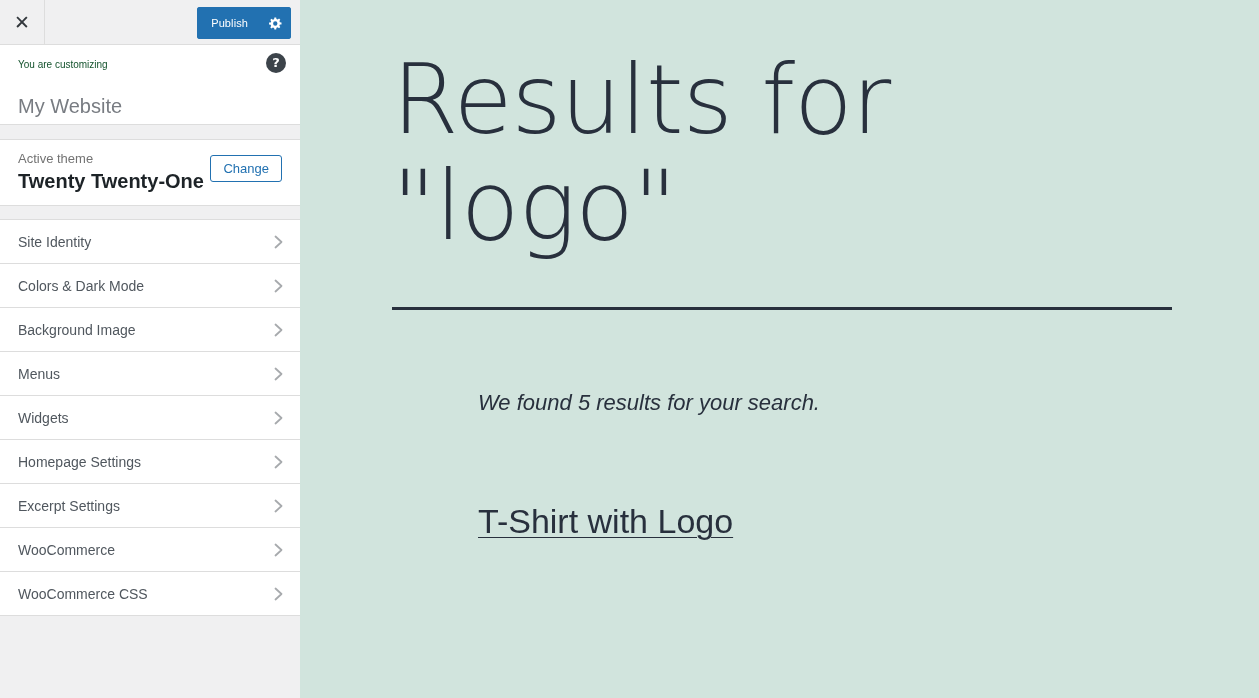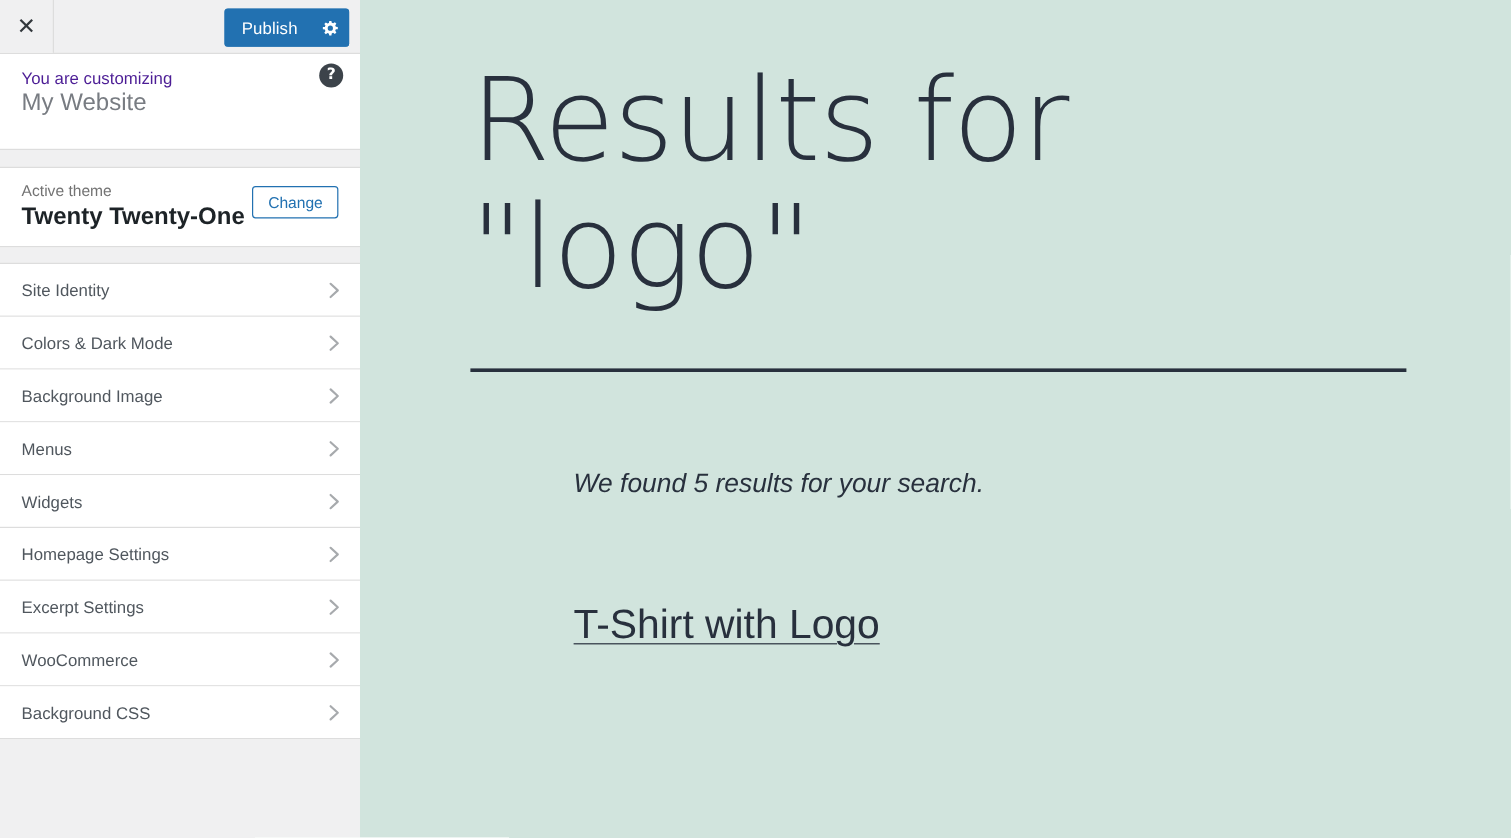--- a/index.html
+++ b/index.html
@@ -64,21 +64,21 @@
     display: flex;
     align-items: stretch;
     height: 32px;
     border-radius: 3px;
     overflow: hidden;
     background: #2271b1;
   }
   .publish-btn {
     background: #2271b1;
     color: #ffffff;
-    font-size: 14px;
+    font-size: 11px;
     line-height: 32px;
     padding: 0 12px 0 14px;
     border: none;
     cursor: pointer;
     font-family: "Liberation Sans", sans-serif;
     letter-spacing: .1px;
   }
   .gear-btn {
     background: #2271b1;
     width: 31px;
@@ -91,24 +91,24 @@
 
   .cust-title-sec {
     background: #ffffff;
     border-bottom: 1px solid #dddddd;
     padding: 12px 18px 16px 18px;
     position: relative;
     box-sizing: border-box;
     height: 80px;
   }
   .cust-customizing {
-    font-size: 14px;
-    color: #4c1d95;
+    font-size: 10px;
+    color: #14532d;
     line-height: 16px;
-    margin: 0 0 0 0;
+    margin: 0 0 20px 0;
   }
   .cust-sitename {
     font-size: 20px;
     color: #787c82;
     line-height: 26px;
     margin: 0;
     font-weight: 400;
     white-space: nowrap;
     overflow: hidden;
     text-overflow: ellipsis;
@@ -347,21 +347,21 @@
             <path d="M3.5 4.5 L9.5 10 L3.5 15.5" fill="none" stroke="#a7aaad" stroke-width="1.8" stroke-linecap="round" stroke-linejoin="round"></path>
           </svg>
         </div>
         <div class="section-item">
           <span class="section-label">WooCommerce</span>
           <svg class="chev" width="14" height="20" viewBox="0 0 14 20">
             <path d="M3.5 4.5 L9.5 10 L3.5 15.5" fill="none" stroke="#a7aaad" stroke-width="1.8" stroke-linecap="round" stroke-linejoin="round"></path>
           </svg>
         </div>
         <div class="section-item">
-          <span class="section-label">Background CSS</span>
+          <span class="section-label">WooCommerce CSS</span>
           <svg class="chev" width="14" height="20" viewBox="0 0 14 20">
             <path d="M3.5 4.5 L9.5 10 L3.5 15.5" fill="none" stroke="#a7aaad" stroke-width="1.8" stroke-linecap="round" stroke-linejoin="round"></path>
           </svg>
         </div>
       </div>
 
   </div>
 
   <div class="preview">
     <div class="preview-inner">

